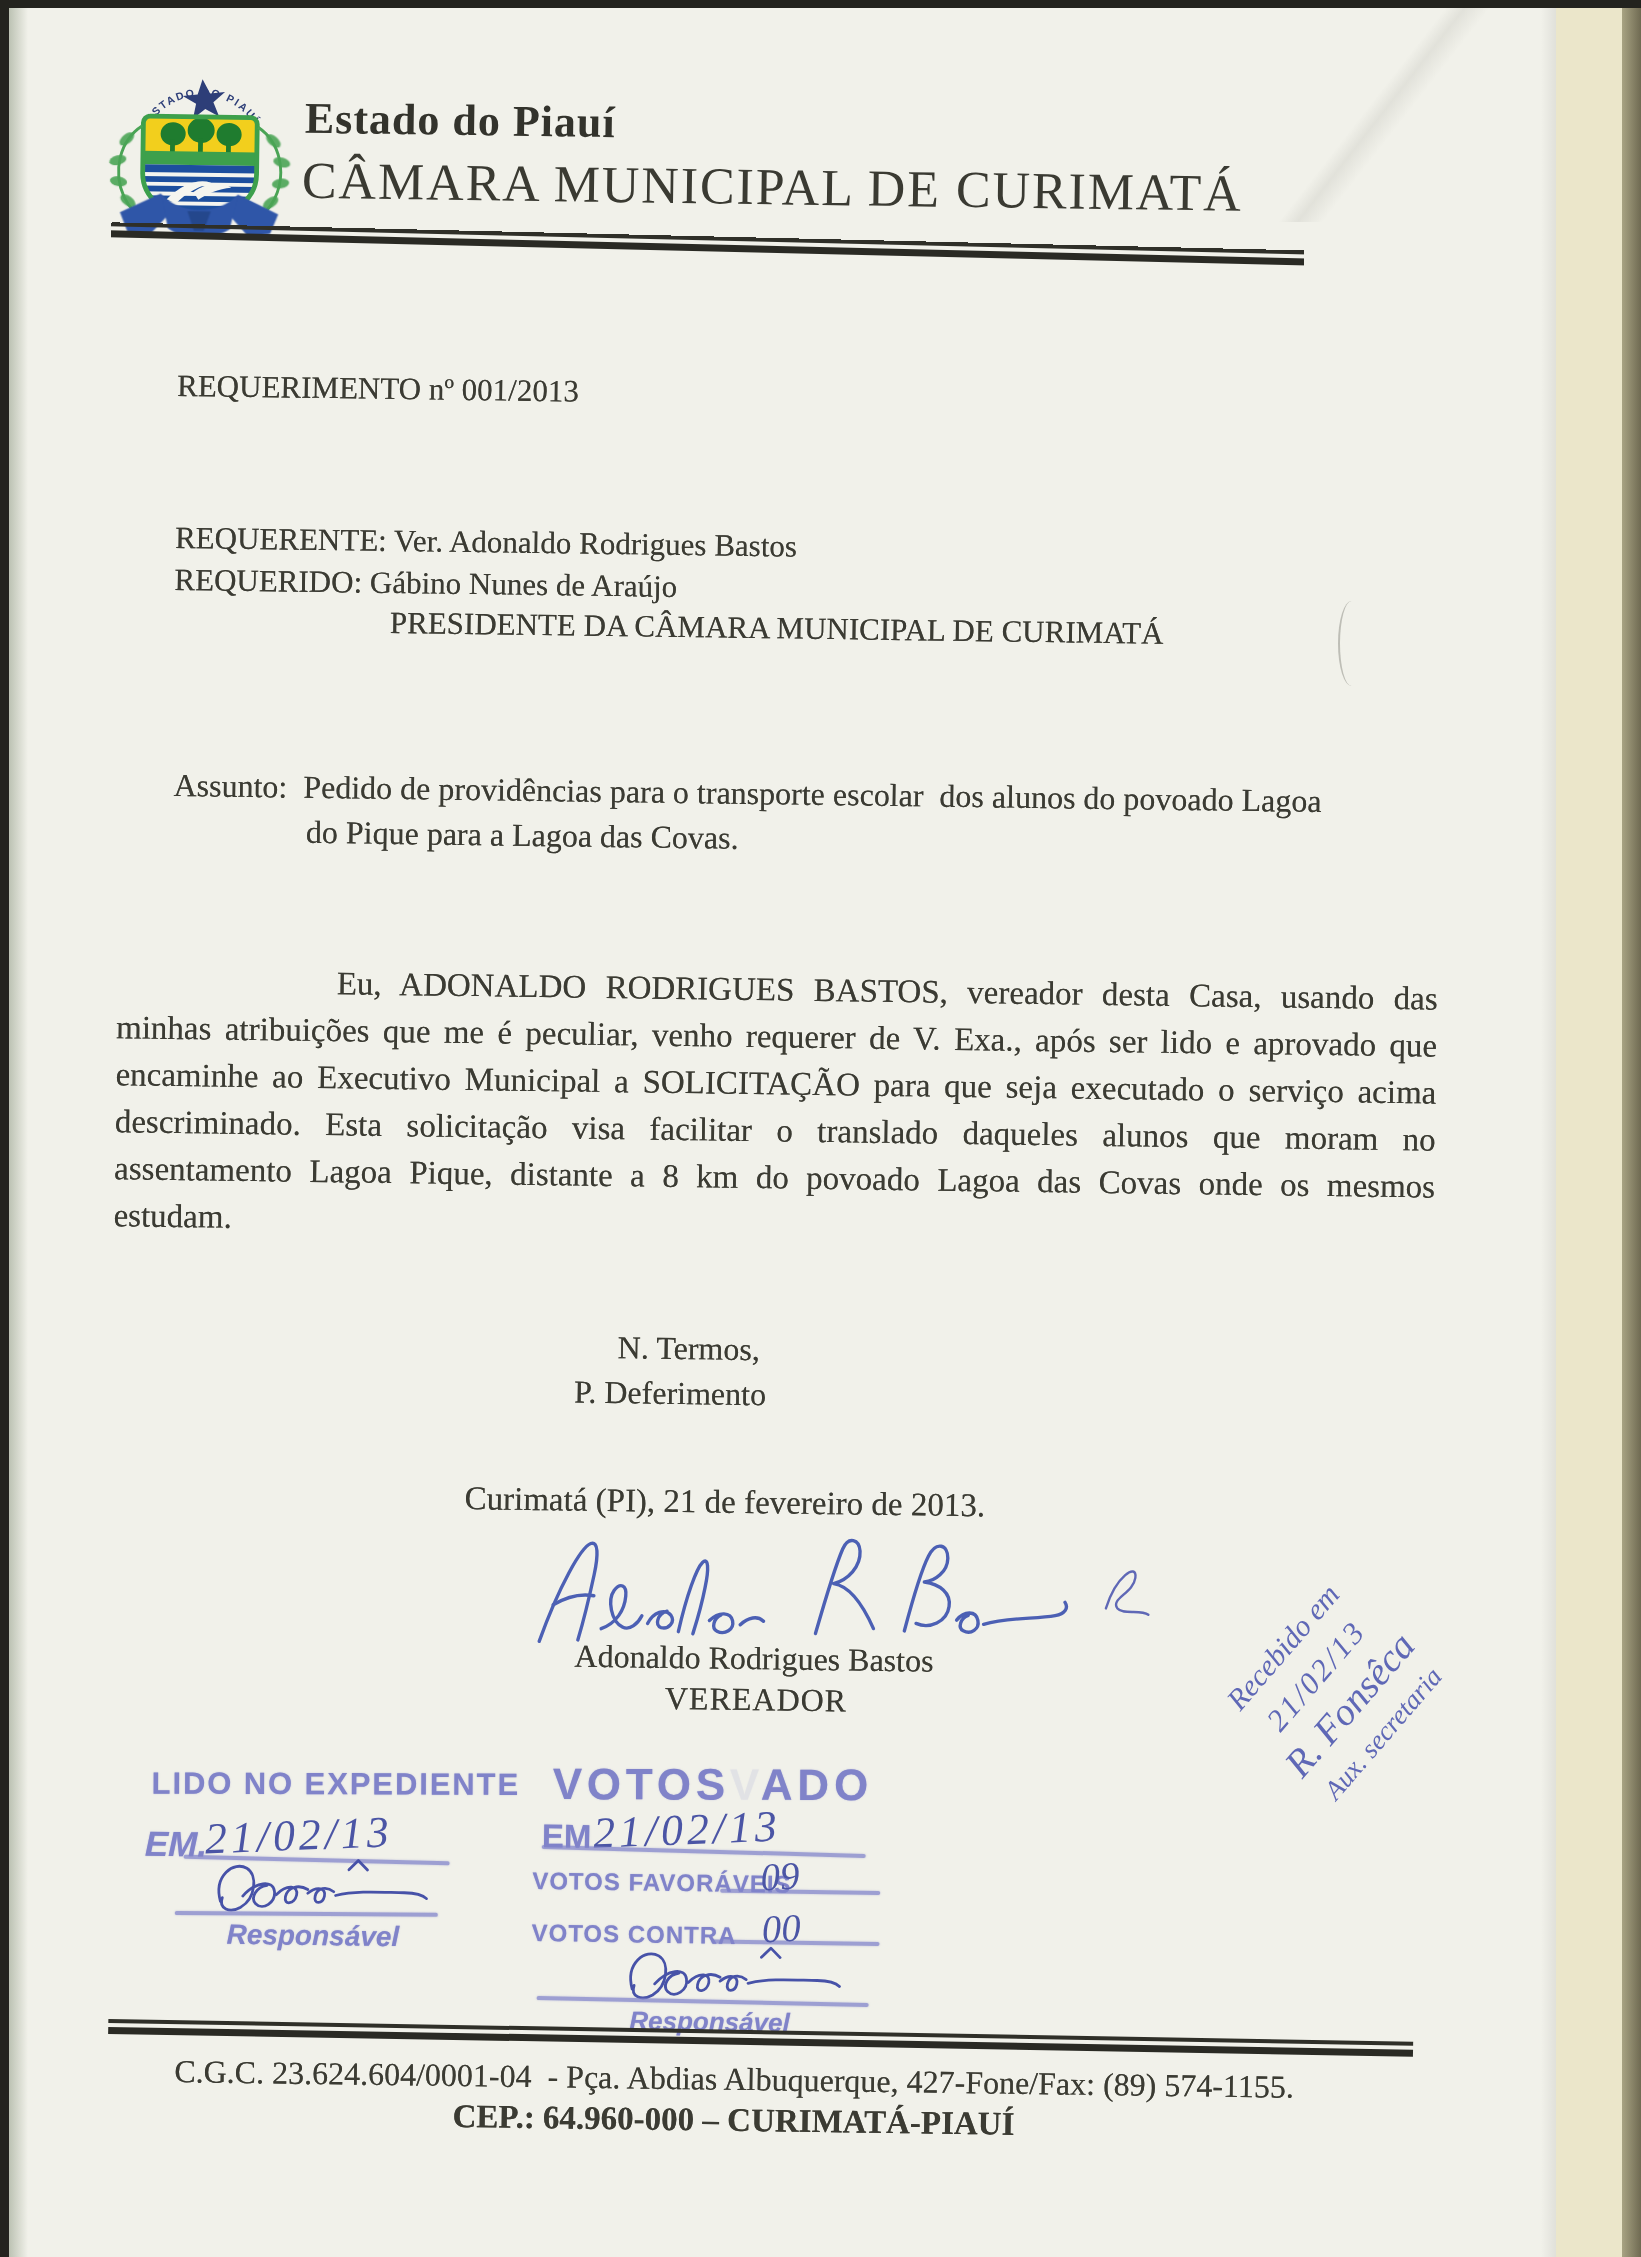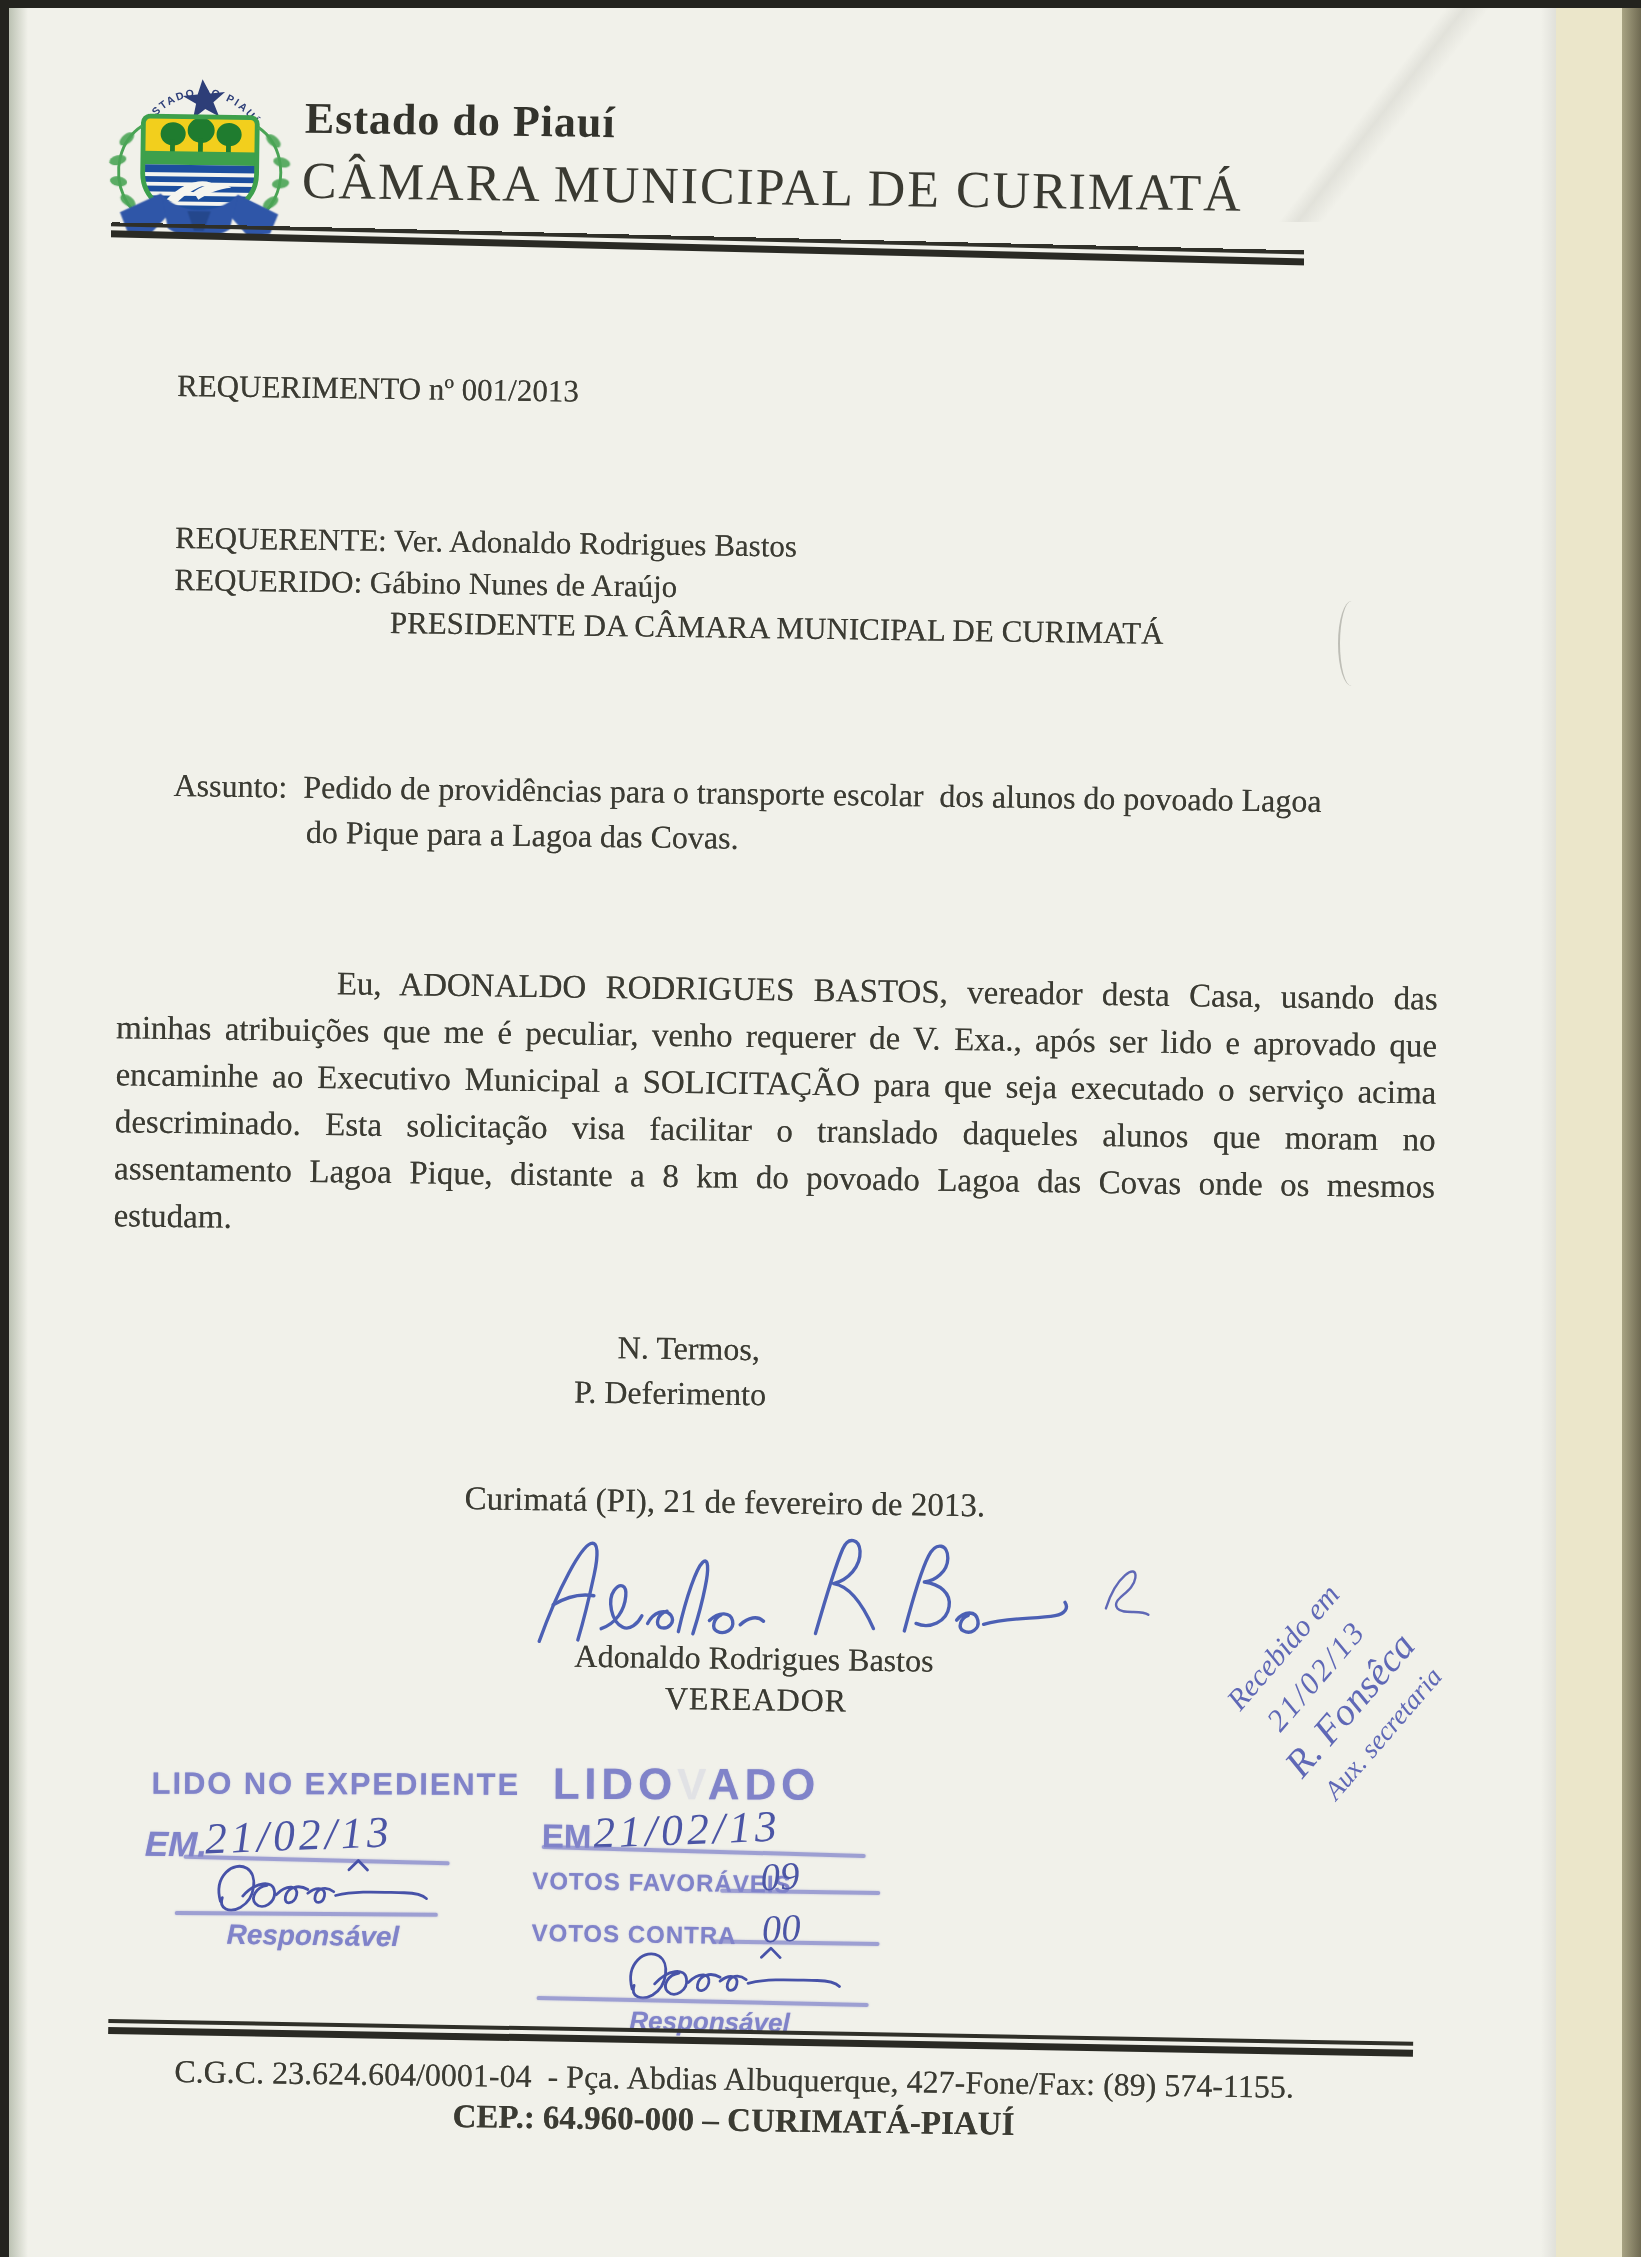--- a/index.html
+++ b/index.html
@@ -162,21 +162,21 @@
         <path d="M46,44 C60,28 78,26 80,38 C82,50 68,60 60,52 C54,46 60,34 72,32"></path>
         <path d="M82,42 C94,30 106,32 104,42 C102,52 90,54 92,44 C94,34 106,30 116,36"></path>
         <path d="M116,40 C126,32 136,34 134,43 C132,52 122,52 124,43 C126,34 136,32 144,38"></path>
         <path d="M146,42 C170,36 196,38 220,38 C232,38 240,40 244,44"></path>
         <path d="M160,14 L170,4 L180,14"></path>
       </g>
     </svg>
     <div class="abs sline" style="left:189px;top:1919px;width:263px;transform:rotate(-.4deg);"></div>
     <div class="abs stamp line" style="left:241px;top:1927px;font-size:28px;font-weight:bold;font-style:italic;">Responsável</div>
 
-    <div class="abs stamp line" style="left:565px;top:1761px;font-size:44px;font-weight:bold;letter-spacing:4.8px;transform:rotate(-.6deg);"><span>LIDO</span><span class="faded-v">V</span><span>ADO</span></div>
+    <div class="abs stamp line" style="left:565px;top:1761px;font-size:44px;font-weight:bold;letter-spacing:4.8px;transform:rotate(-.6deg);"><span>VOTOS</span><span class="faded-v">V</span><span>ADO</span></div>
     <div class="abs stamp line" style="left:555px;top:1821px;font-size:33px;font-weight:bold;">EM</div>
     <div class="abs pen line" style="left:606px;top:1806px;font-size:44px;letter-spacing:3.9px;transform:rotate(-3deg);">21/02/13</div>
     <div class="abs sline" style="left:555px;top:1851px;width:324px;transform:rotate(.8deg);"></div>
     <div class="abs stamp line" style="left:546px;top:1871px;font-size:24px;font-weight:bold;letter-spacing:1px;">VOTOS FAVORÁVEIS</div>
     <div class="abs sline" style="left:734px;top:1890px;width:160px;"></div>
     <div class="abs pen line" style="left:774px;top:1854px;font-size:39px;transform:rotate(-4deg);">09</div>
     <div class="abs stamp line" style="left:546px;top:1923px;font-size:24px;font-weight:bold;letter-spacing:1px;">VOTOS CONTRA</div>
     <div class="abs sline" style="left:726px;top:1941px;width:168px;"></div>
     <div class="abs pen line" style="left:776px;top:1906px;font-size:39px;transform:rotate(-4deg);">00</div>
     <svg class="abs sig" style="left:618px;top:1945px;" width="251" height="70" viewBox="0 0 250 75">

